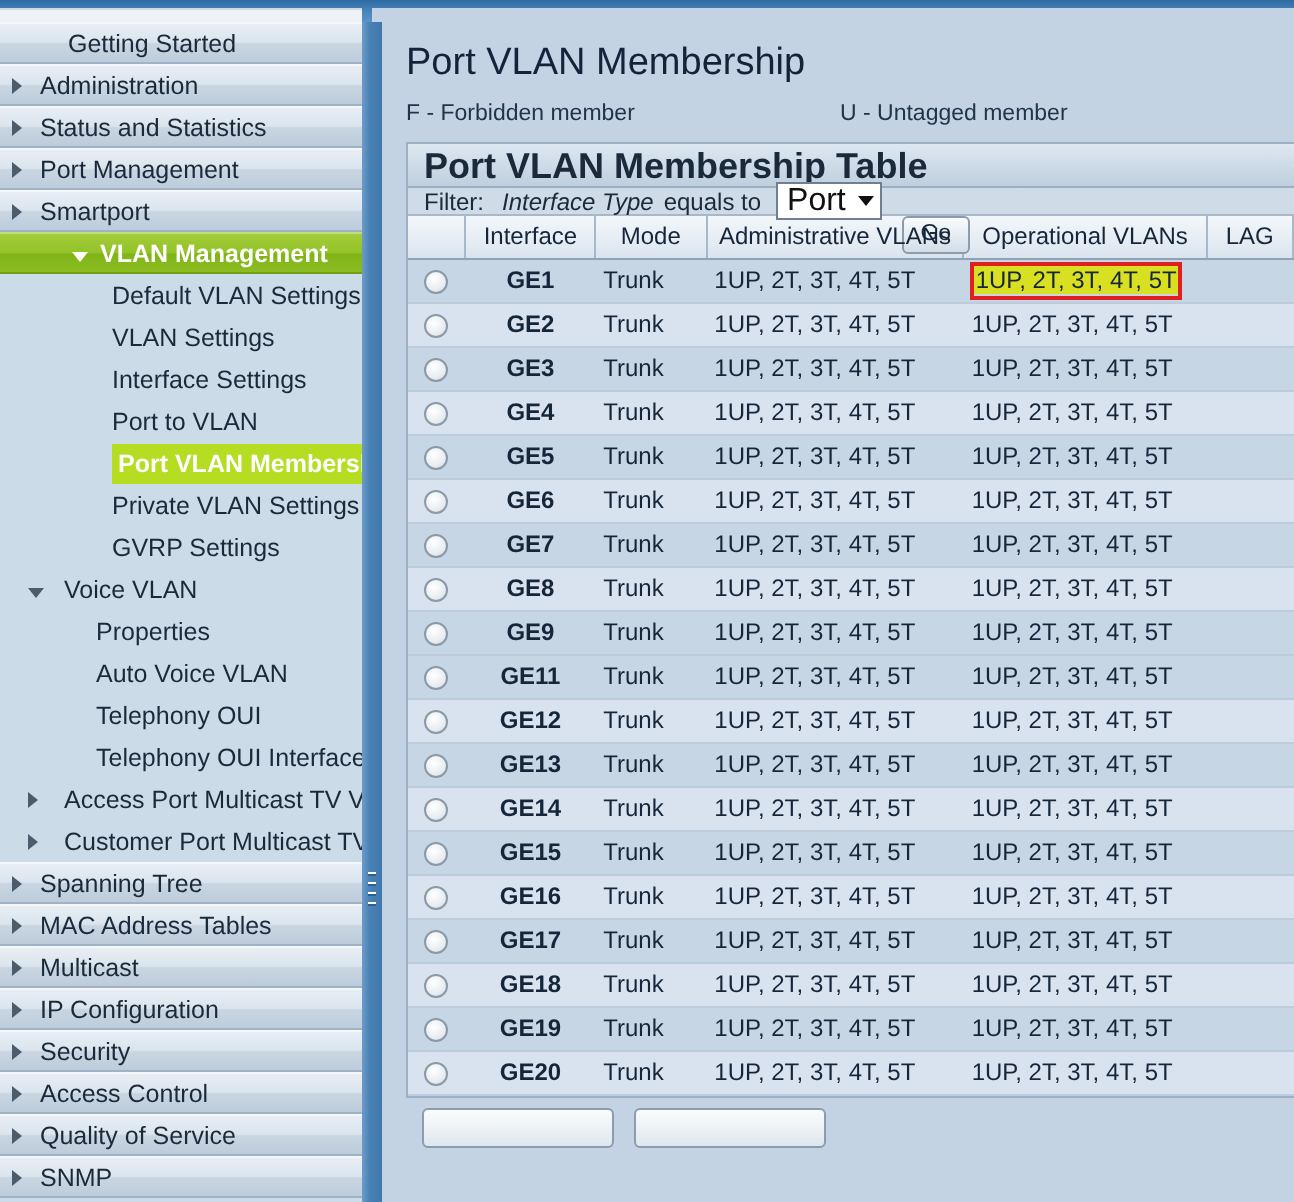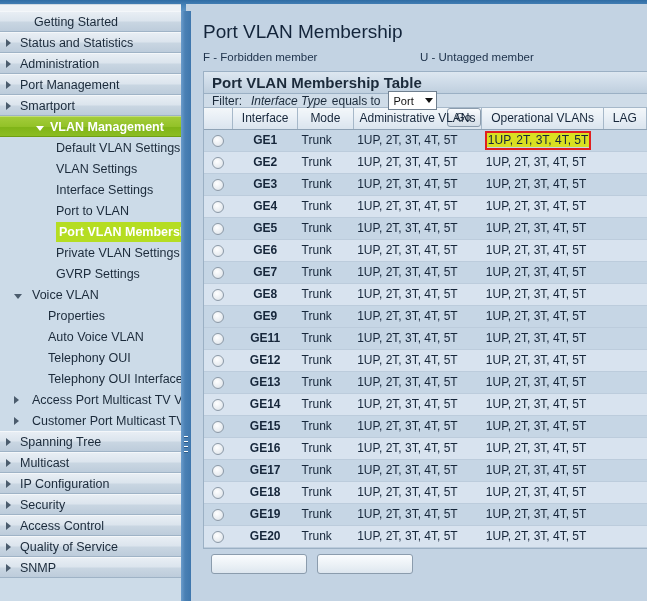--- a/index.html
+++ b/index.html
@@ -148,21 +148,21 @@
   #panel {
     width: 444px;
     border: 1px solid #9bb0c4;
     border-right: 0;
     background: #cfdce8;
   }
   #panelhead {
     height: 22px;
     line-height: 22px;
     padding-left: 8px;
-    font-size: 15px;
+    font-size: 18px;
     font-weight: bold;
     color: #1b2a3a;
     background: linear-gradient(to bottom, #dde7f0 0%, #cedbe8 50%, #bfcfde 100%);
     border-bottom: 1px solid #9bb0c4;
   }
   #filterrow {
     height: 14px;
     display: flex;
     align-items: center;
     padding-left: 8px;
@@ -176,21 +176,21 @@
   #filterrow .feq { margin-right: 7px; }
   .select-box {
     display: inline-flex;
     align-items: center;
     justify-content: space-between;
     height: 19px;
     min-width: 49px;
     padding: 0 3px 0 5px;
     background: #ffffff;
     border: 1px solid #6f7f8f;
-    font-size: 11px;
+    font-size: 16px;
     color: #111111;
     margin-right: 10px;
   }
   .select-box .caret {
     width: 0; height: 0;
     border-left: 4px solid transparent;
     border-right: 4px solid transparent;
     border-top: 5px solid #111111;
     margin-left: 6px;
   }
@@ -298,25 +298,25 @@
     <div class="rightpane-strip"></div>
   </div>
 
   <div id="sidebar">
       <div class="navitem lvl1 plain">
         <span class="twisty"></span>
         <span class="navlabel">Getting Started</span>
       </div>
       <div class="navitem lvl1">
         <span class="twisty"><span class="tri-right"></span></span>
+        <span class="navlabel">Administration</span>
+      </div>
+      <div class="navitem lvl1">
+        <span class="twisty"><span class="tri-right"></span></span>
         <span class="navlabel">Status and Statistics</span>
-      </div>
-      <div class="navitem lvl1">
-        <span class="twisty"><span class="tri-right"></span></span>
-        <span class="navlabel">Administration</span>
       </div>
       <div class="navitem lvl1">
         <span class="twisty"><span class="tri-right"></span></span>
         <span class="navlabel">Port Management</span>
       </div>
       <div class="navitem lvl1">
         <span class="twisty"><span class="tri-right"></span></span>
         <span class="navlabel">Smartport</span>
       </div>
       <div class="navitem lvl1 sel">
@@ -364,20 +364,24 @@
         <span class="twisty"><span class="tri-right"></span></span>
         <span class="navlabel">Access Port Multicast TV VLAN</span>
       </div>
       <div class="navitem lvl2wt">
         <span class="twisty"><span class="tri-right"></span></span>
         <span class="navlabel">Customer Port Multicast TV VLAN</span>
       </div>
       <div class="navitem lvl1">
         <span class="twisty"><span class="tri-right"></span></span>
         <span class="navlabel">Spanning Tree</span>
+      </div>
+      <div class="navitem lvl1">
+        <span class="twisty"><span class="tri-right"></span></span>
+        <span class="navlabel">MAC Address Tables</span>
       </div>
       <div class="navitem lvl1">
         <span class="twisty"><span class="tri-right"></span></span>
         <span class="navlabel">Multicast</span>
       </div>
       <div class="navitem lvl1">
         <span class="twisty"><span class="tri-right"></span></span>
         <span class="navlabel">IP Configuration</span>
       </div>
       <div class="navitem lvl1">

